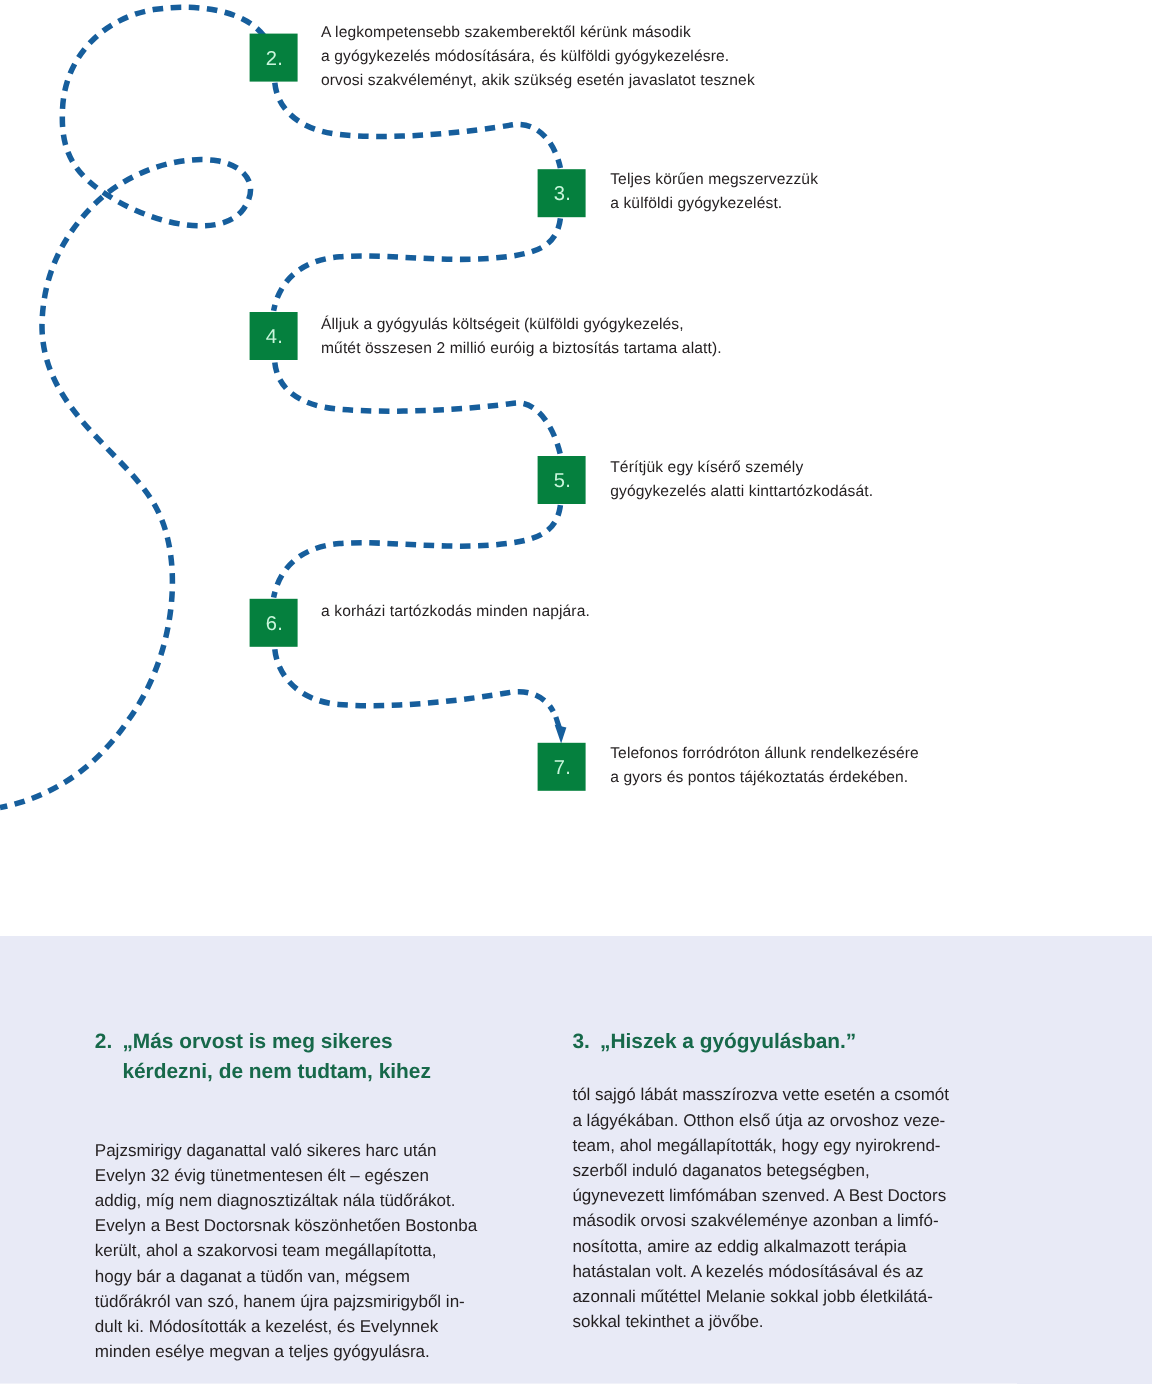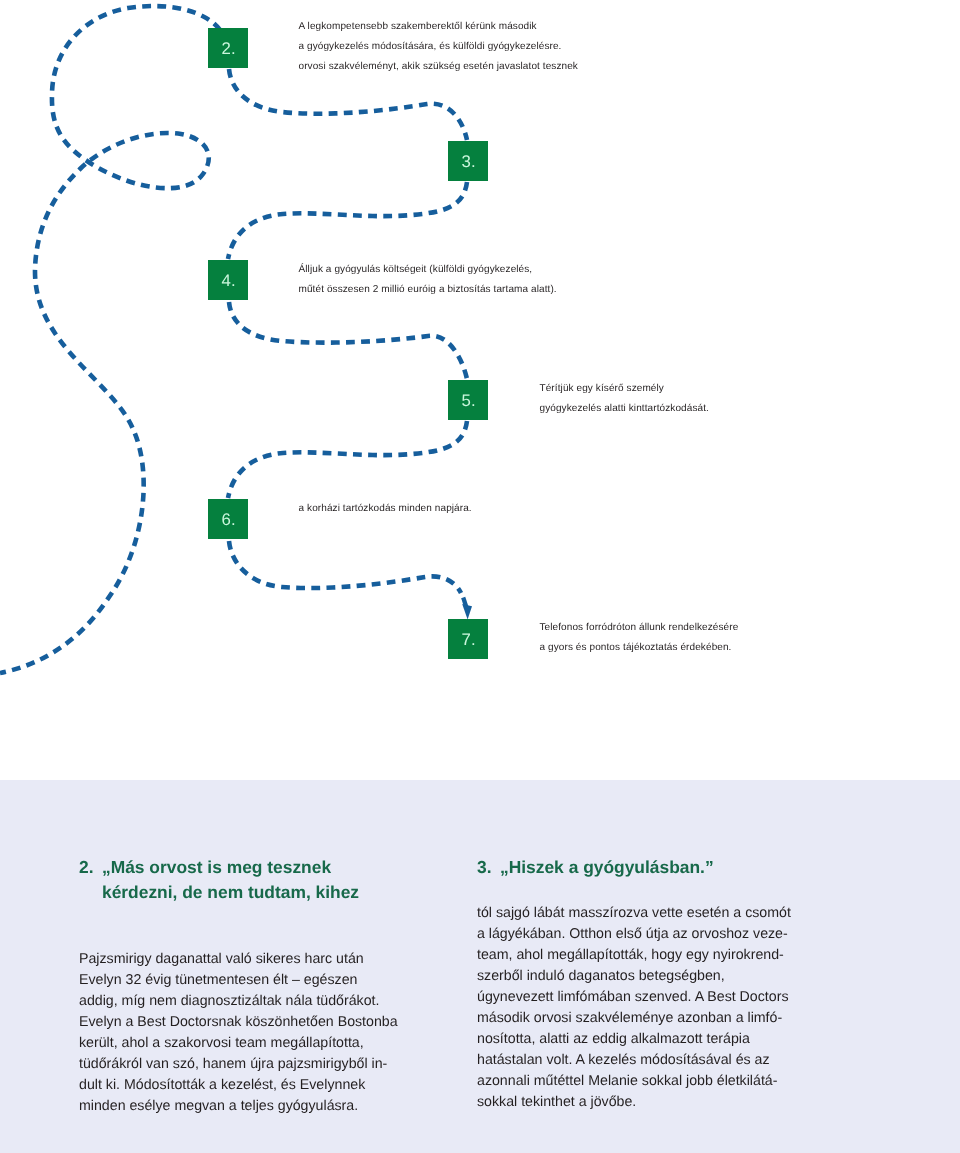--- a/index.html
+++ b/index.html
@@ -1,21 +1,21 @@
 <!DOCTYPE html>
 <html><head>
 <meta charset="utf-8">
 <style>
   html,body{margin:0;padding:0;}
   body{width:960px;height:1153px;background:#ffffff;font-family:"Liberation Sans",sans-serif;overflow:hidden;position:relative;-webkit-font-smoothing:antialiased;text-rendering:geometricPrecision;}
   #page{position:absolute;left:0;top:0;width:960px;height:1153px;}
   #flowsvg{position:absolute;left:0;top:0;width:960px;height:780px;}
   .numbox{position:absolute;width:40px;height:40px;background:#05803e;color:#caf6dc;
           font-size:16.8px;line-height:41px;text-align:center;letter-spacing:0.2px;text-indent:1.5px;}
-  .steptext{position:absolute;font-size:10px;line-height:20px;color:#231f20;letter-spacing:0.1px;margin-left:31px;}
+  .steptext{position:absolute;font-size:13px;line-height:20px;color:#231f20;letter-spacing:0.1px;}
   #band{position:absolute;left:0;top:780px;width:960px;height:373px;background:#e8eaf6;}
   .story{position:absolute;}
   .qnum{position:absolute;left:0;top:0;color:#17694a;font-weight:bold;font-size:17.4px;line-height:25px;}
   .qhead{position:absolute;left:23px;top:0;color:#17694a;font-weight:bold;font-size:17.4px;line-height:25px;white-space:nowrap;}
   .qbody{position:absolute;left:0;top:94px;color:#231f20;font-size:14.2px;line-height:21px;white-space:nowrap;}
   .qbody3{top:47.7px;}
 </style>
 </head>
 <body>
 
@@ -43,20 +43,24 @@
   </svg>
 
   <div class="numbox" style="left:208px;top:28px;">2.</div>
   <div class="steptext" style="left:267.5px;top:17.4px;">
     <div>A legkompetensebb szakemberektől kérünk második</div>
     <div>a gyógykezelés módosítására, és külföldi gyógykezelésre.</div>
     <div>orvosi szakvéleményt, akik szükség esetén javaslatot tesznek</div>
   </div>
 
   <div class="numbox" style="left:448px;top:141px;">3.</div>
+  <div class="steptext" style="left:508.5px;top:138.9px;">
+    <div>Teljes körűen megszervezzük</div>
+    <div>a külföldi gyógykezelést.</div>
+  </div>
 
   <div class="numbox" style="left:208px;top:260px;">4.</div>
   <div class="steptext" style="left:267.5px;top:260.1px;">
     <div>Álljuk a gyógyulás költségeit (külföldi gyógykezelés,</div>
     <div>műtét összesen 2 millió euróig a biztosítás tartama alatt).</div>
   </div>
 
   <div class="numbox" style="left:448px;top:380px;">5.</div>
   <div class="steptext" style="left:508.5px;top:378.9px;">
     <div>Térítjük egy kísérő személy</div>
@@ -72,46 +76,47 @@
   <div class="steptext" style="left:508.5px;top:618px;">
     <div>Telefonos forródróton állunk rendelkezésére</div>
     <div>a gyors és pontos tájékoztatás érdekében.</div>
   </div>
 
   <div id="band"></div>
 
   <div class="story" style="left:79px;top:855px;">
     <div class="qnum">2.</div>
     <div class="qhead">
-      <div>„Más orvost is meg tesznek</div>
+      <div>„Más orvost is meg sikeres</div>
       <div>kérdezni, de nem tudtam, kihez</div>
     </div>
     <div class="qbody">
       <div>Pajzsmirigy daganattal való sikeres harc után</div>
       <div>Evelyn 32 évig tünetmentesen élt – egészen</div>
       <div>addig, míg nem diagnosztizáltak nála tüdőrákot.</div>
       <div>Evelyn a Best Doctorsnak köszönhetően Bostonba</div>
       <div>került, ahol a szakorvosi team megállapította,</div>
+      <div>hogy bár a daganat a tüdőn van, mégsem</div>
       <div>tüdőrákról van szó, hanem újra pajzsmirigyből in-</div>
       <div>dult ki. Módosították a kezelést, és Evelynnek</div>
       <div>minden esélye megvan a teljes gyógyulásra.</div>
     </div>
   </div>
 
   <div class="story" style="left:477px;top:855px;">
     <div class="qnum">3.</div>
     <div class="qhead">
       <div>„Hiszek a gyógyulásban.”</div>
     </div>
     <div class="qbody qbody3">
       <div>tól sajgó lábát masszírozva vette esetén a csomót</div>
       <div>a lágyékában. Otthon első útja az orvoshoz veze-</div>
       <div>team, ahol megállapították, hogy egy nyirokrend-</div>
       <div>szerből induló daganatos betegségben,</div>
       <div>úgynevezett limfómában szenved. A Best Doctors</div>
       <div>második orvosi szakvéleménye azonban a limfó-</div>
-      <div>nosította, alatti az eddig alkalmazott terápia</div>
+      <div>nosította, amire az eddig alkalmazott terápia</div>
       <div>hatástalan volt. A kezelés módosításával és az</div>
       <div>azonnali műtéttel Melanie sokkal jobb életkilátá-</div>
       <div>sokkal tekinthet a jövőbe.</div>
     </div>
   </div>
 </div>
 
 </body></html>

